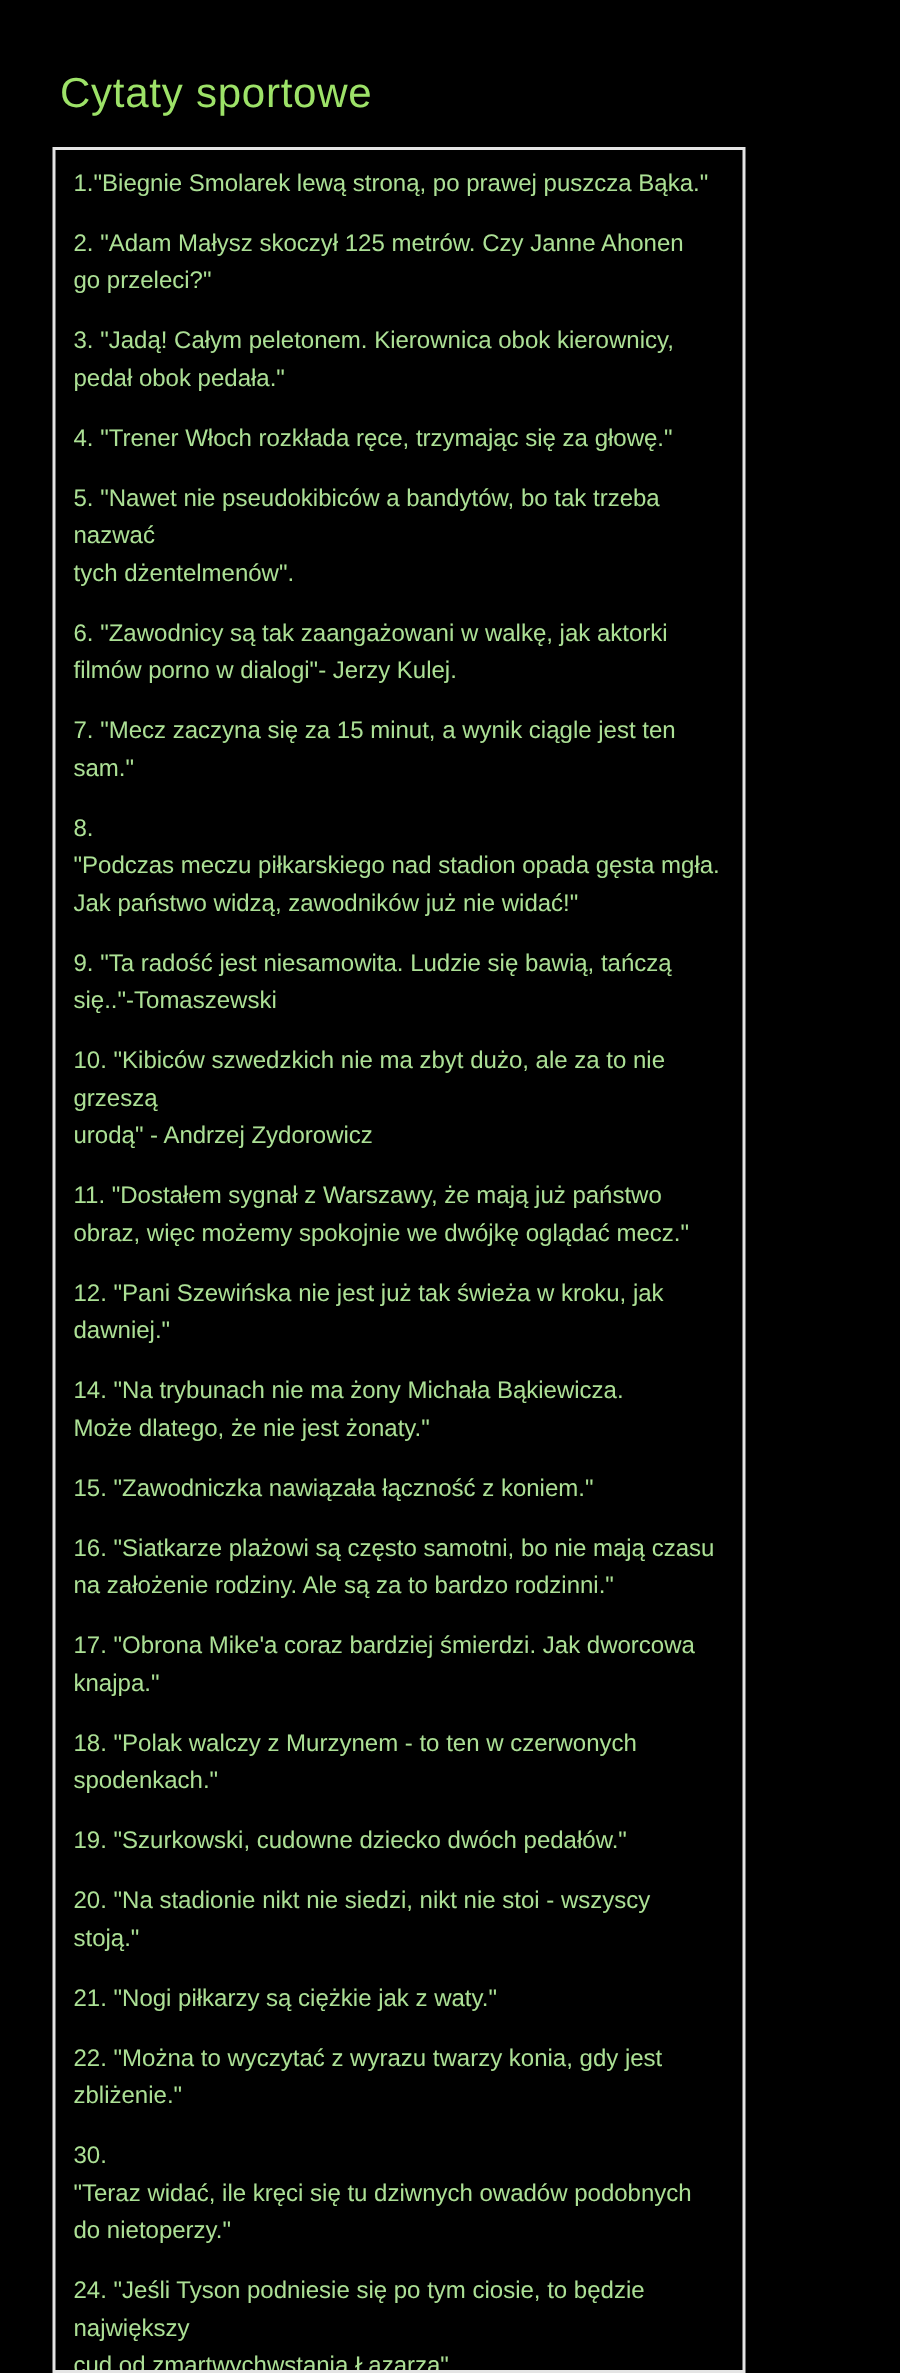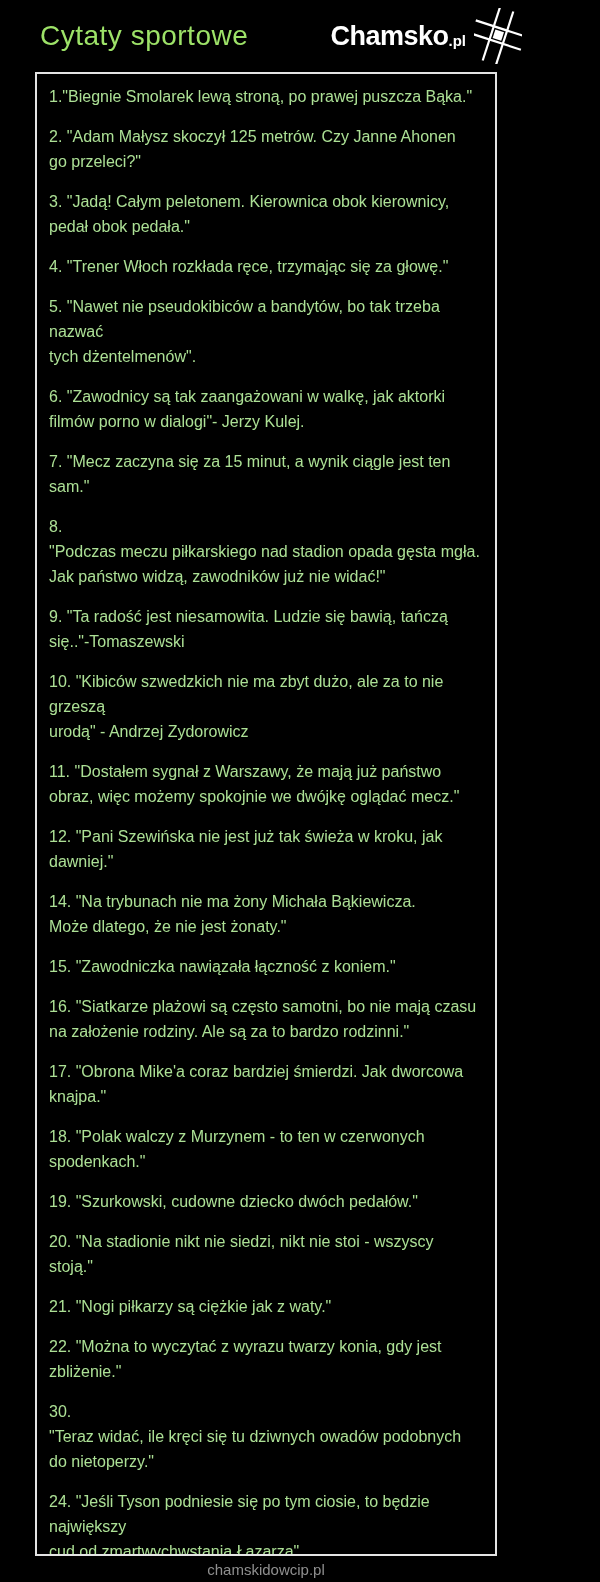--- a/index.html
+++ b/index.html
@@ -76,35 +76,20 @@
     font-size: 15px;
   }
 </style>
 </head>
 <body>
 
 <div class="canvas">
 
   <div class="header">
     <div class="page-title">Cytaty sportowe</div>
-    <div class="logo">
-      <span class="logo-text">Chamsko</span>
-      <span class="logo-tld">.pl</span>
-      <span class="hash-icon">
-        <svg width="48" height="56" viewBox="0 0 48 56">
-          <g transform="rotate(18 24 28)" stroke="#ffffff" stroke-width="2.2">
-            <line x1="17" y1="0" x2="17" y2="56"></line>
-            <line x1="31" y1="0" x2="31" y2="56"></line>
-            <line x1="-2" y1="20" x2="50" y2="20"></line>
-            <line x1="-2" y1="34" x2="50" y2="34"></line>
-            <rect x="19.5" y="22.5" width="9" height="9" fill="#ffffff" stroke="none"></rect>
-          </g>
-        </svg>
-      </span>
-    </div>
   </div>
 
   <div class="quote-box">
     <p class="quote">1."Biegnie Smolarek lewą stroną, po prawej puszcza Bąka."</p>
     <p class="quote">2. "Adam Małysz skoczył 125 metrów. Czy Janne Ahonen
 go przeleci?"</p>
     <p class="quote">3. "Jadą! Całym peletonem. Kierownica obok kierownicy,
 pedał obok pedała."</p>
     <p class="quote">4. "Trener Włoch rozkłada ręce, trzymając się za głowę."</p>
     <p class="quote">5. "Nawet nie pseudokibiców a bandytów, bo tak trzeba nazwać
@@ -136,17 +121,14 @@
 stoją."</p>
     <p class="quote">21. "Nogi piłkarzy są ciężkie jak z waty."</p>
     <p class="quote">22. "Można to wyczytać z wyrazu twarzy konia, gdy jest zbliżenie."</p>
     <p class="quote">30.
 "Teraz widać, ile kręci się tu dziwnych owadów podobnych
 do nietoperzy."</p>
     <p class="quote">24. "Jeśli Tyson podniesie się po tym ciosie, to będzie największy
 cud od zmartwychwstania Łazarza"</p>
   </div>
 
-  <div class="footer">
-    <span class="footer-url">chamskidowcip.pl</span>
-  </div>
 
 </div>
 
 </body></html>

